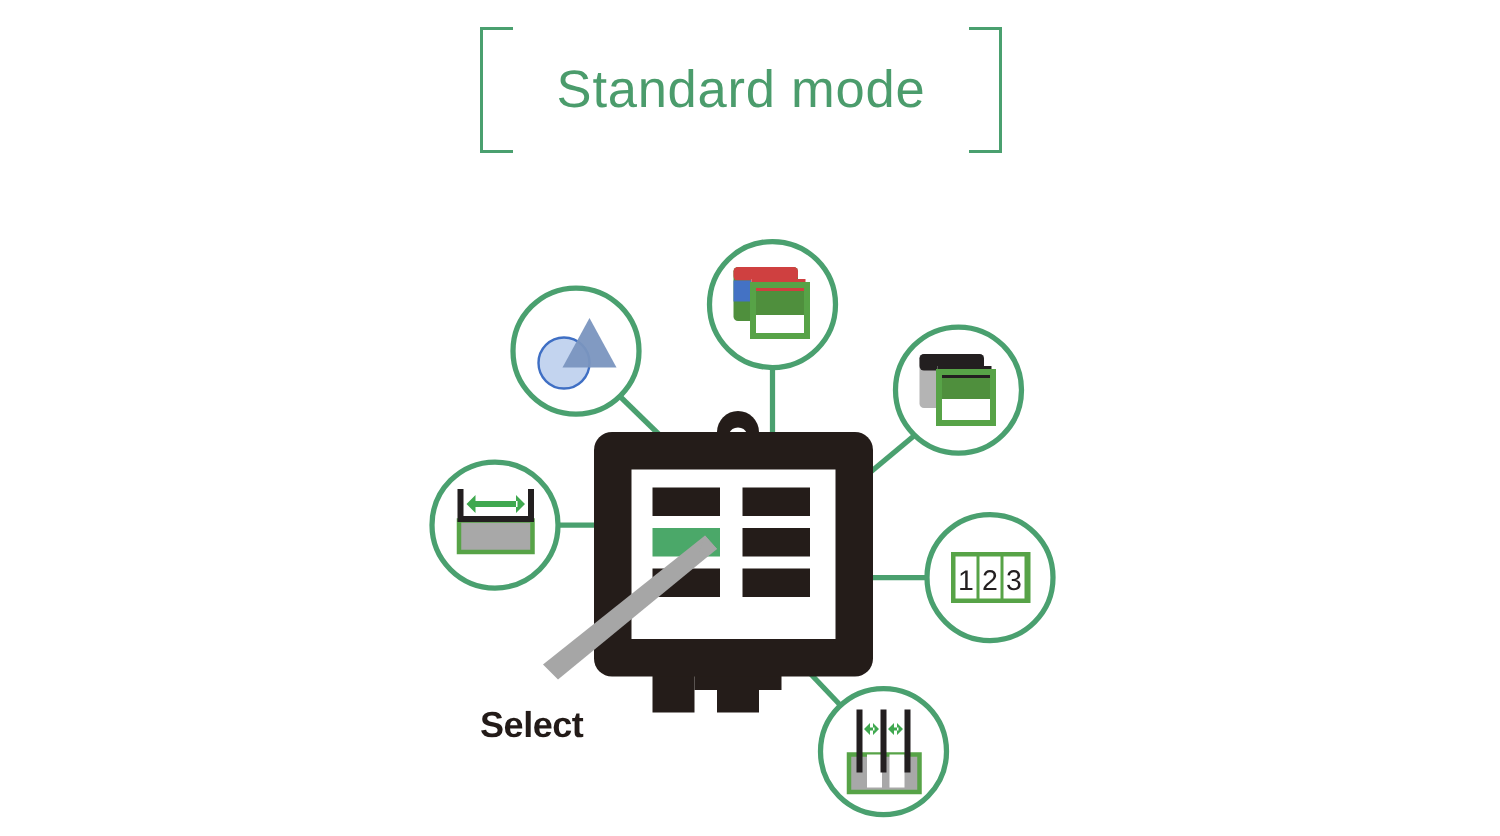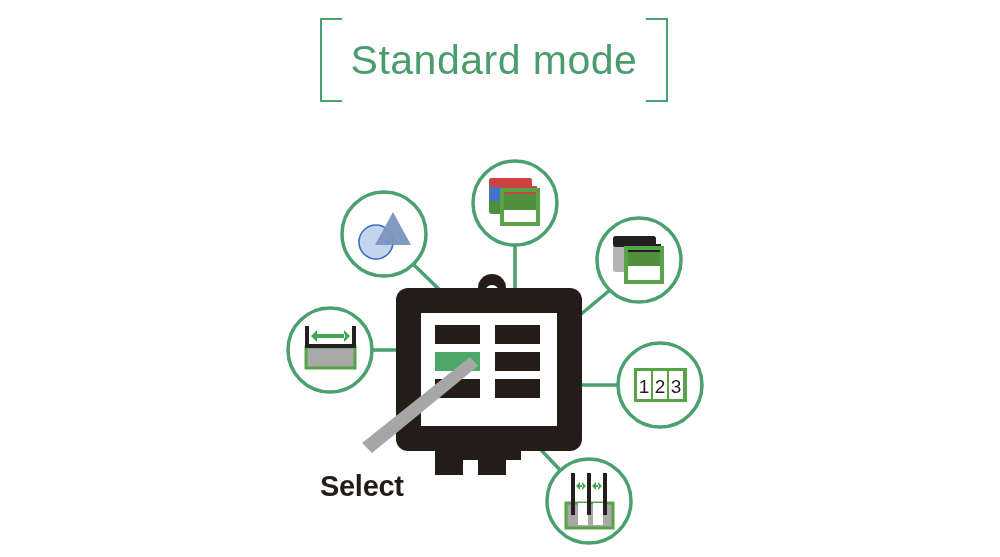--- a/index.html
+++ b/index.html
@@ -56,30 +56,30 @@
   }
   .title-text {
     position: absolute;
     left: 0;
     top: 0;
     width: 348px;
     height: 84px;
     line-height: 84px;
     text-align: center;
     color: #4b9c6c;
-    font-size: 41px;
+    font-size: 35px;
     font-weight: 400;
     letter-spacing: 0.5px;
     white-space: nowrap;
   }
   .caption {
     position: absolute;
     left: 320px;
     top: 470px;
-    font-size: 29px;
+    font-size: 24px;
     font-weight: bold;
     color: #231b18;
     letter-spacing: -0.3px;
   }
 </style>
 </head>
 <body>
 
 <div id="stage">
 

